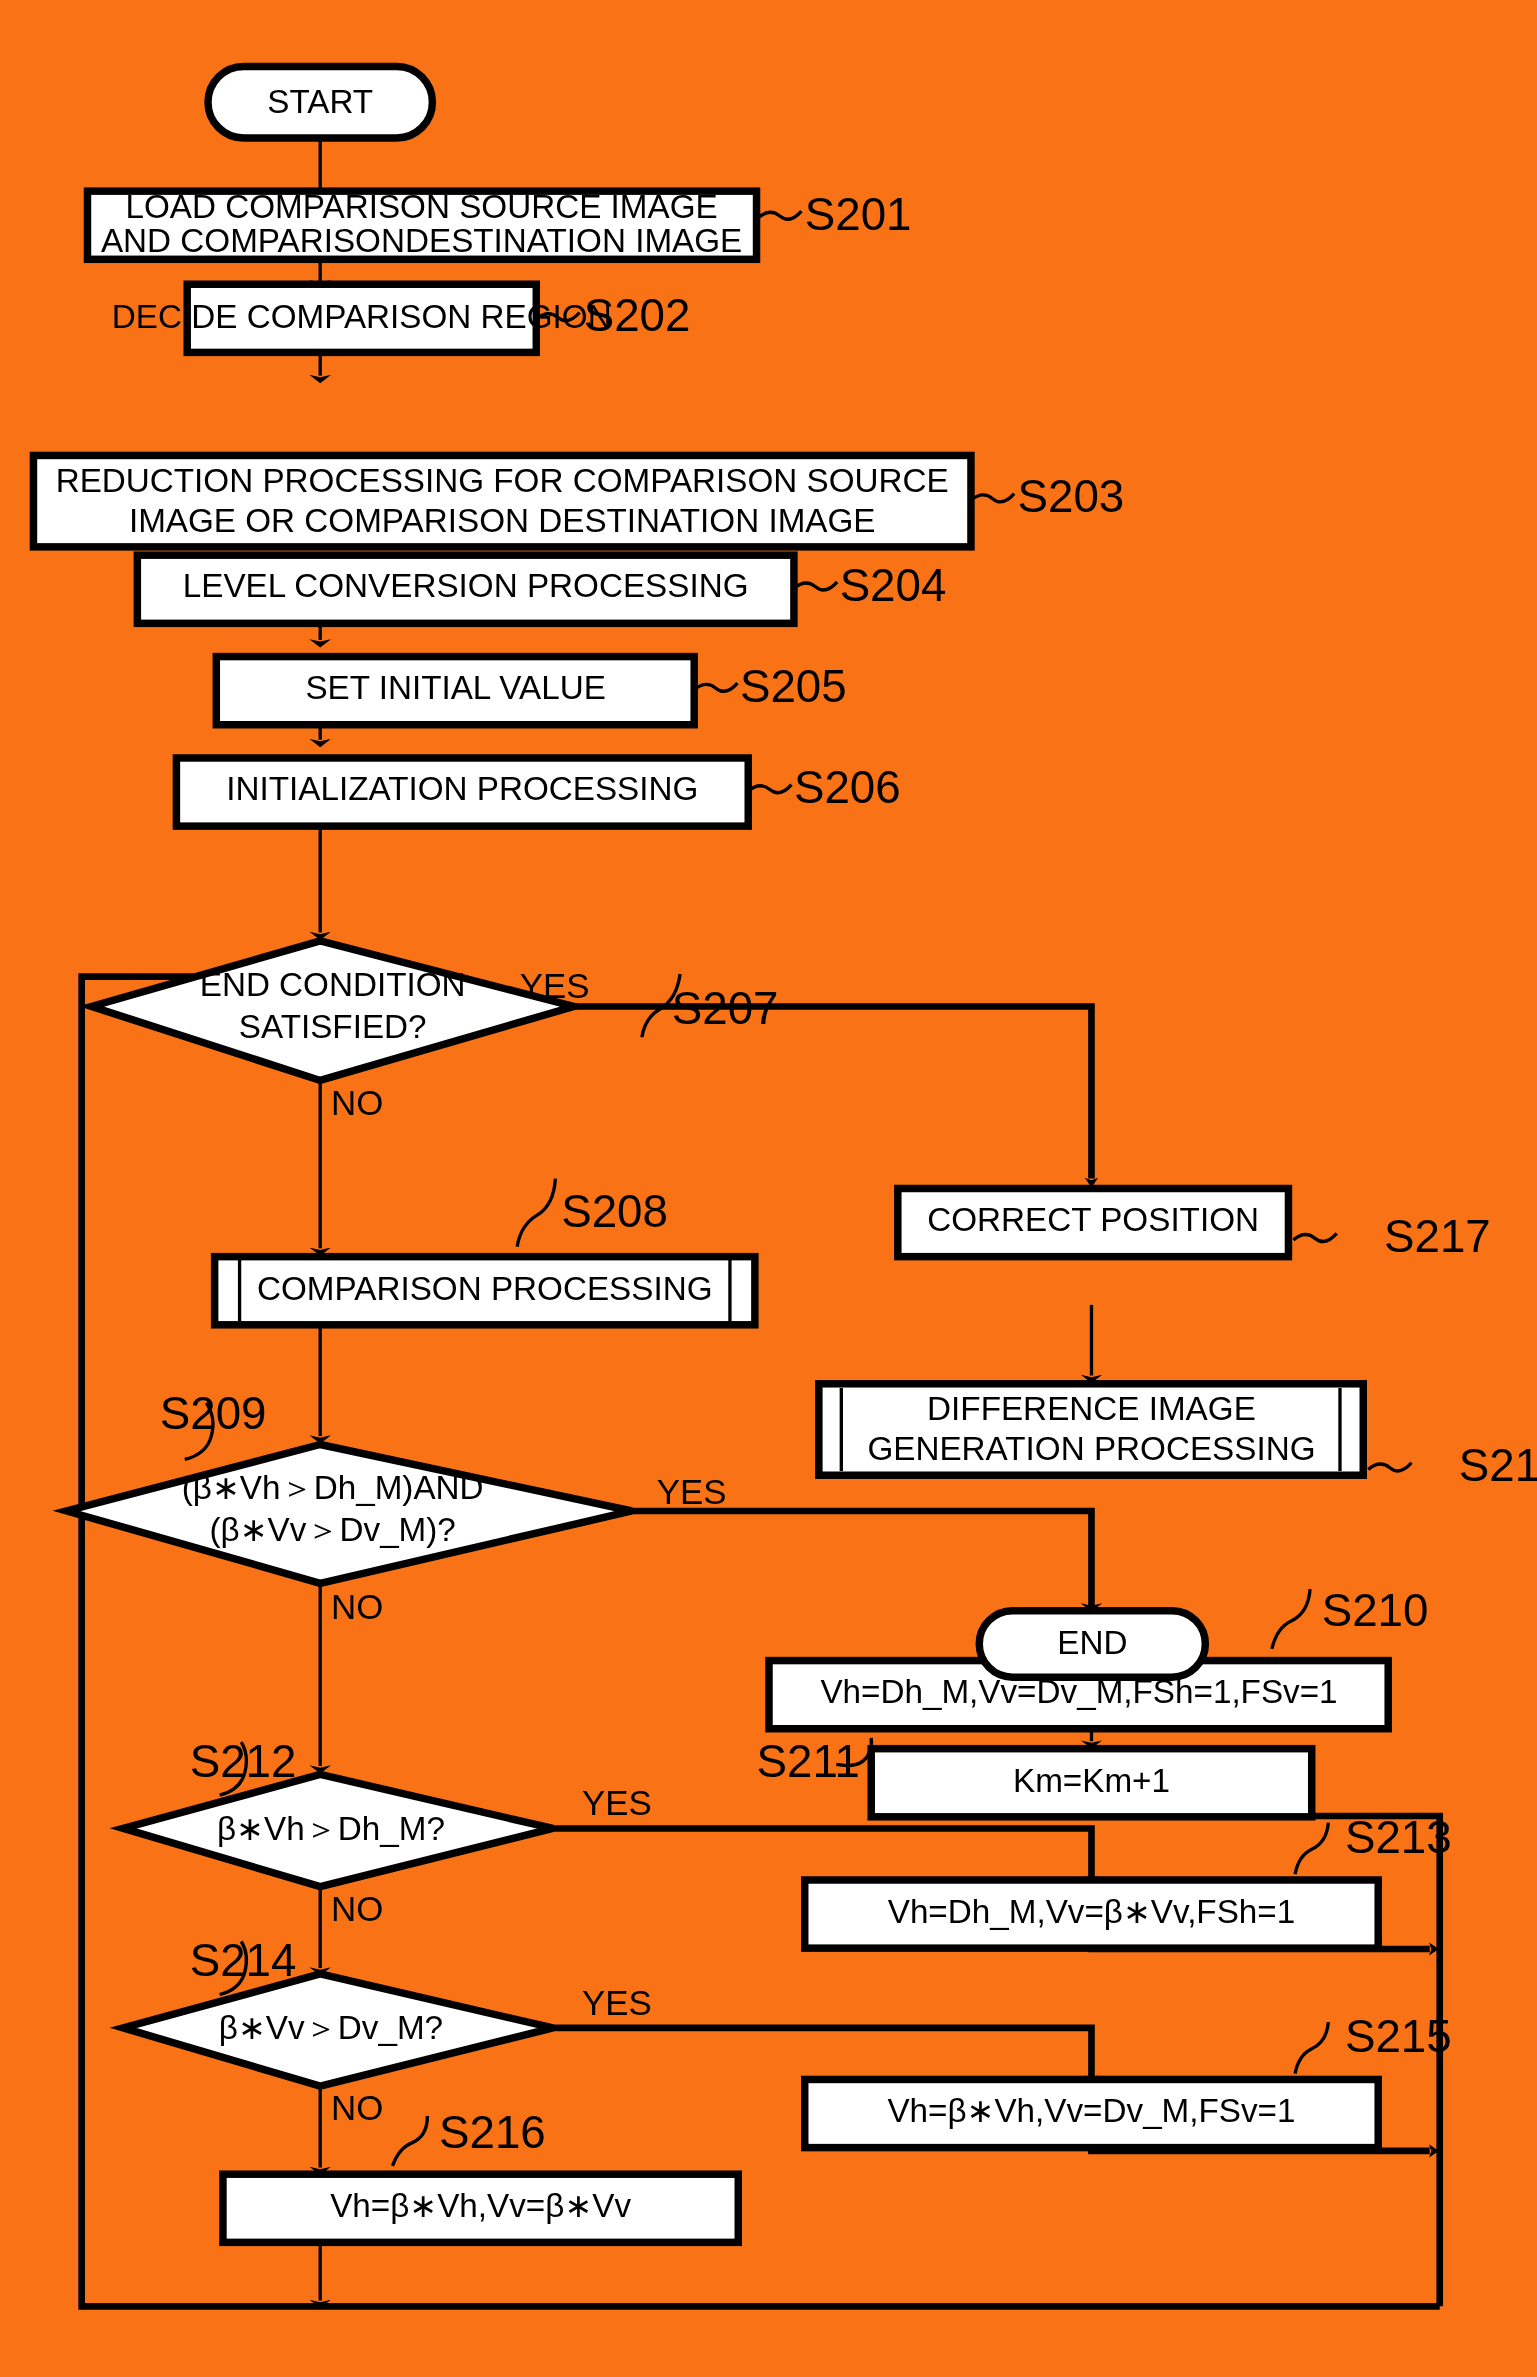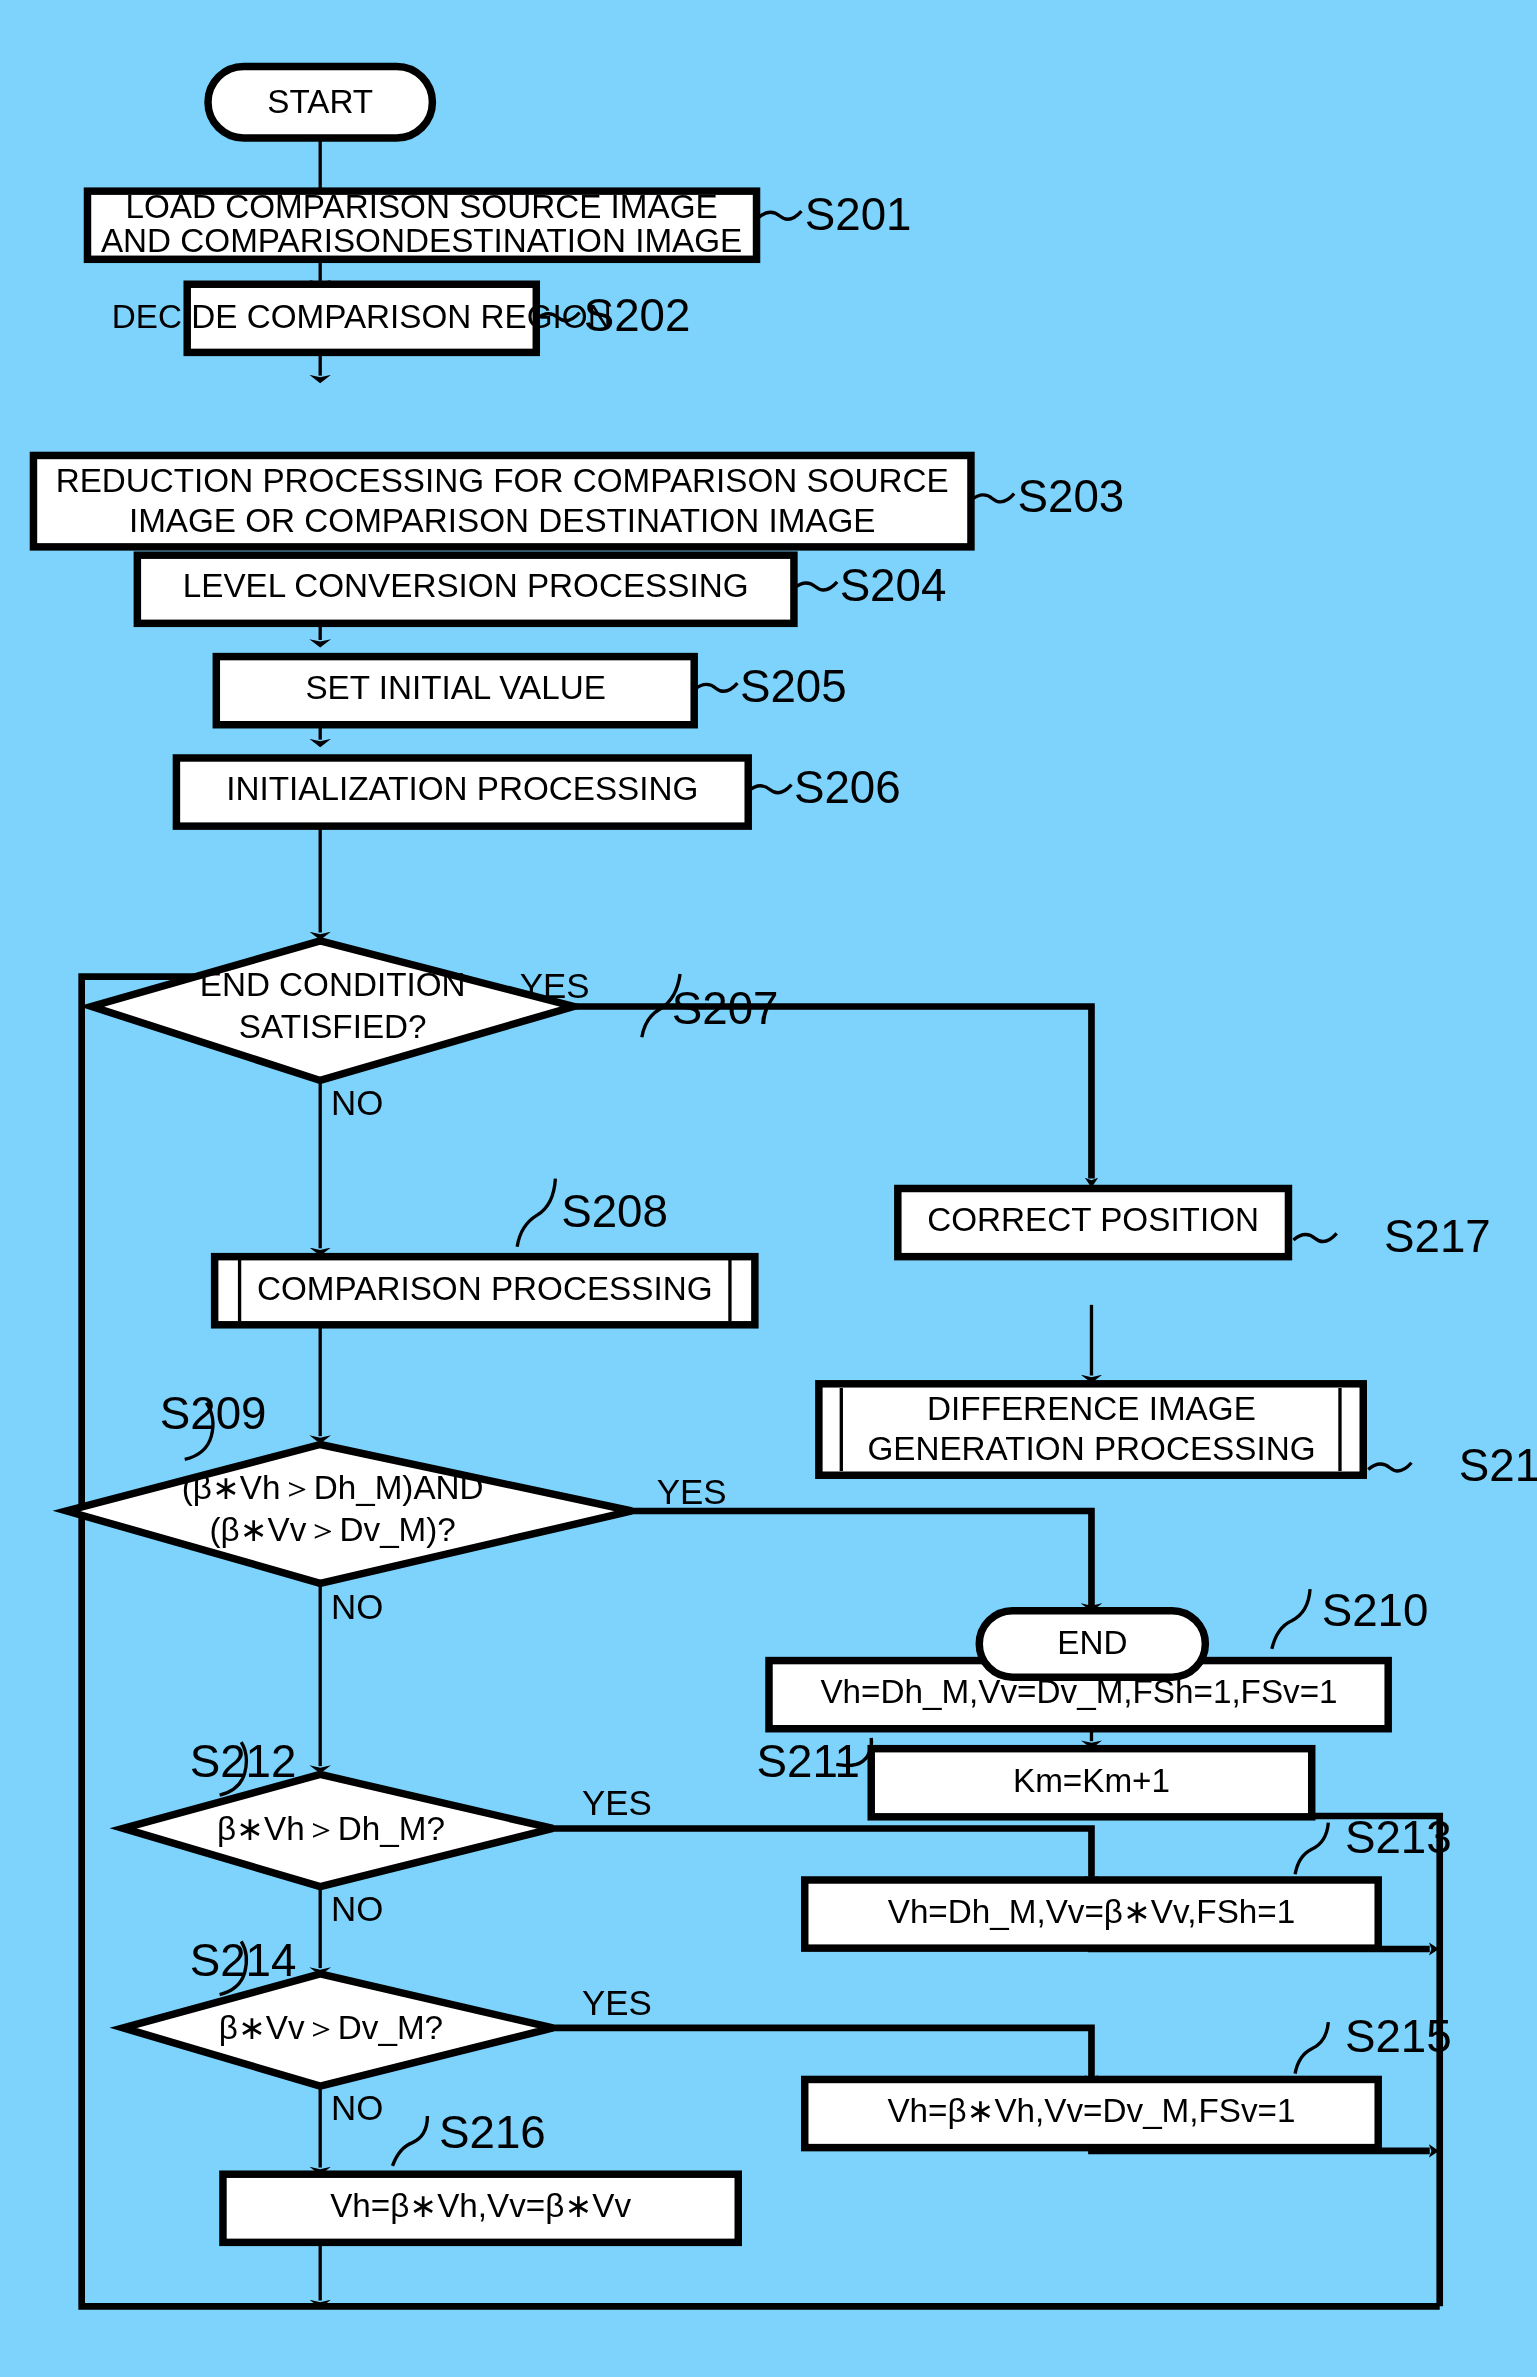--- a/index.html
+++ b/index.html
@@ -4,21 +4,21 @@
 <style>
   html, body {
     margin: 0;
     padding: 0;
     background: #ffffff;
   }
   #canvas {
     position: relative;
     width: 1538px;
     height: 2377px;
-    background: #7dd3fc;
+    background: #f97316;
     font-family: "Liberation Sans", sans-serif;
     text-decoration: underline;
   }
   svg { display: block; }
   .node-text {
     font-family: "Liberation Sans", sans-serif;
     font-size: 40px;
     fill: #000000;
     text-anchor: middle;
     dominant-baseline: middle;

